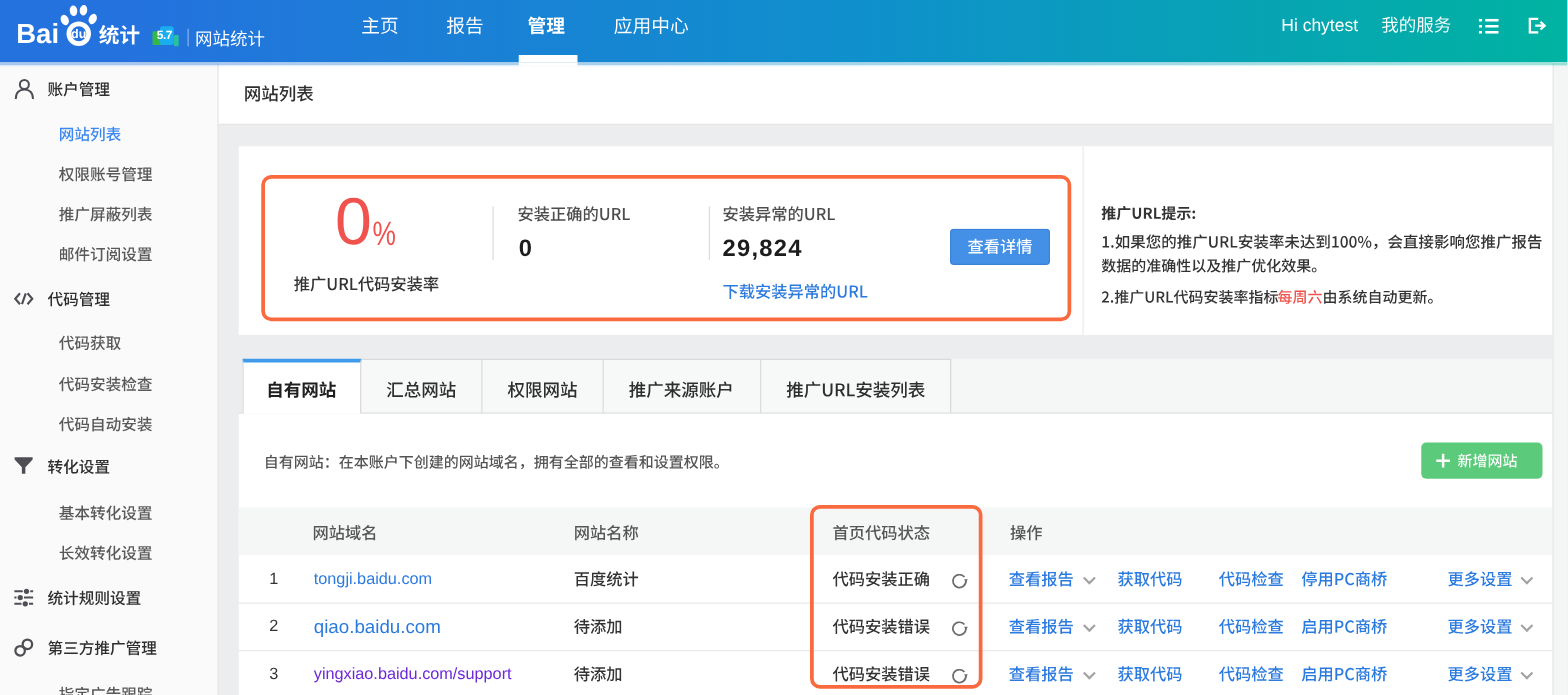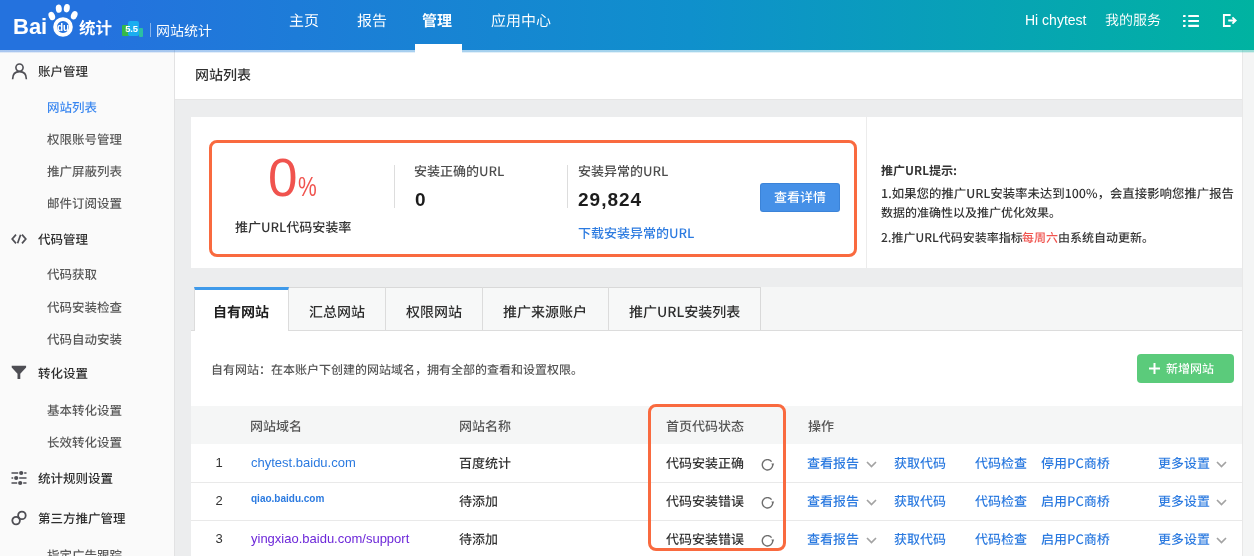--- a/index.html
+++ b/index.html
@@ -18,21 +18,21 @@
 </g>
 <circle cx="16" cy="24" r="7.9" fill="none" stroke="#fff" stroke-width="3.8"></circle>
 <text x="16" y="27.8" font-family="Liberation Sans" font-size="10" font-weight="bold" fill="#fff" text-anchor="middle">du</text>
 </svg>
 <svg style="position:absolute;left:79px;top:18px;" width="36" height="21" viewBox="0 -16 36 21">
       <path d="M11.2 -5.7V-1C11.2 0.6 11.6 1.2 13.1 1.2C13.3 1.2 13.9 1.2 14.2 1.2C15.5 1.2 15.9 0.5 16.1 -2.1C15.6 -2.3 14.8 -2.6 14.4 -2.9C14.3 -0.8 14.3 -0.5 14 -0.5C13.9 -0.5 13.5 -0.5 13.4 -0.5C13.2 -0.5 13.2 -0.5 13.2 -1V-5.7ZM8.1 -5.7C8 -2.9 7.8 -1.1 5.3 -0.1C5.7 0.3 6.3 1.1 6.5 1.6C9.5 0.2 9.9 -2.2 10.1 -5.7ZM0.6 -1.1 1 0.8C2.6 0.2 4.7 -0.6 6.5 -1.4L6.2 -3C4.1 -2.3 2 -1.5 0.6 -1.1ZM9.6 -13.6C9.8 -13.1 10.1 -12.4 10.2 -11.9H6.6V-10.1H9.1C8.5 -9.2 7.7 -8.2 7.4 -7.9C7 -7.5 6.5 -7.4 6.1 -7.3C6.3 -6.9 6.6 -5.9 6.7 -5.4C7.3 -5.7 8.1 -5.8 13.7 -6.4C14 -5.9 14.2 -5.5 14.3 -5.2L16 -6.1C15.5 -7.1 14.5 -8.6 13.6 -9.8L12.1 -9C12.3 -8.7 12.6 -8.3 12.8 -7.9L9.6 -7.6C10.2 -8.4 10.9 -9.3 11.5 -10.1H15.8V-11.9H11.2L12.3 -12.2C12.1 -12.7 11.7 -13.5 11.5 -14.1ZM1 -6.8C1.3 -6.9 1.6 -7 2.9 -7.2C2.4 -6.5 2 -5.9 1.8 -5.7C1.3 -5.1 0.9 -4.7 0.5 -4.6C0.7 -4.1 1 -3.2 1.1 -2.8C1.5 -3.1 2.2 -3.3 6.2 -4.2C6.1 -4.6 6.1 -5.4 6.2 -5.9L3.9 -5.5C4.9 -6.7 5.9 -8.2 6.7 -9.7L5 -10.7C4.7 -10.1 4.4 -9.6 4.1 -9L2.9 -8.9C3.8 -10.2 4.7 -11.8 5.3 -13.2L3.3 -14.2C2.7 -12.3 1.7 -10.3 1.3 -9.8C0.9 -9.2 0.7 -8.9 0.3 -8.8C0.5 -8.2 0.9 -7.2 1 -6.8Z M18.4 -12.6C19.3 -11.8 20.6 -10.7 21.1 -10L22.5 -11.4C21.9 -12.1 20.6 -13.2 19.7 -13.9ZM17.1 -8.9V-7H19.5V-2C19.5 -1.2 19 -0.7 18.6 -0.4C19 -0 19.5 0.9 19.6 1.4C19.9 1 20.5 0.5 23.9 -1.9C23.7 -2.3 23.3 -3.2 23.2 -3.7L21.5 -2.5V-8.9ZM26.5 -13.9V-8.8H22.6V-6.7H26.5V1.5H28.6V-6.7H32.5V-8.8H28.6V-13.9Z" fill="#fff"></path>
     </svg>
 <div class="abs" style="left:121.5px;top:24.5px;width:9.5px;height:11.5px;background:#35b84a;border-radius:1px;"></div>
 <div class="abs" style="left:139px;top:27.5px;width:4.2px;height:9px;background:#2bbfa2;border-radius:1px;"></div>
 <div class="abs" style="left:127.5px;top:20.5px;width:11.5px;height:15.8px;background:#1aadf0;border-radius:2px;"></div>
-<div style="position:absolute;left:122.5px;top:23.8px;font-size:9.5px;color:#fff;font-weight:bold;letter-spacing:-0.3px;line-height:1;white-space:pre;width:18px;text-align:center;">5.5</div>
+<div style="position:absolute;left:122.5px;top:23.8px;font-size:9.5px;color:#fff;font-weight:bold;letter-spacing:-0.3px;line-height:1;white-space:pre;width:18px;text-align:center;">5.7</div>
 <div class="abs" style="left:150px;top:23px;width:1px;height:14px;background:rgba(255,255,255,.45);"></div>
 <svg style="position:absolute;left:155.5px;top:22px;" width="59" height="18" viewBox="0 -14 59 18">
       <path d="M2.7 -7.5C3.3 -6.7 4 -5.8 4.7 -4.9C4.1 -3.4 3.4 -2.2 2.4 -1.2C2.6 -1.1 3.1 -0.8 3.2 -0.6C4.1 -1.5 4.8 -2.7 5.3 -4C5.8 -3.3 6.1 -2.7 6.4 -2.2L7.1 -2.9C6.7 -3.5 6.3 -4.2 5.7 -5C6.1 -6.2 6.4 -7.5 6.6 -8.8L5.6 -9C5.5 -7.9 5.3 -6.9 5 -6C4.5 -6.7 3.9 -7.4 3.4 -8.1ZM6.8 -7.5C7.4 -6.7 8.1 -5.8 8.7 -4.9C8.1 -3.4 7.4 -2.1 6.3 -1.1C6.6 -1 7 -0.7 7.2 -0.5C8.1 -1.4 8.8 -2.6 9.3 -3.9C9.8 -3.1 10.2 -2.4 10.5 -1.8L11.2 -2.4C10.9 -3.1 10.3 -4.1 9.7 -5C10.1 -6.2 10.4 -7.4 10.6 -8.8L9.6 -8.9C9.5 -7.9 9.3 -6.9 9 -6C8.5 -6.7 8 -7.4 7.4 -8ZM1.2 -10.9V1.1H2.3V-9.9H11.8V-0.3C11.8 -0 11.7 0 11.4 0.1C11.1 0.1 10.2 0.1 9.3 0C9.4 0.3 9.6 0.8 9.7 1.1C10.9 1.1 11.7 1.1 12.2 0.9C12.6 0.7 12.8 0.4 12.8 -0.3V-10.9Z M14.8 -9.1V-8.1H20.3V-9.1ZM15.4 -7.4C15.7 -5.8 16 -3.7 16 -2.3L16.9 -2.5C16.8 -3.9 16.5 -5.9 16.2 -7.5ZM16.4 -11.4C16.8 -10.8 17.2 -9.8 17.4 -9.3L18.4 -9.6C18.2 -10.2 17.8 -11 17.4 -11.7ZM18.6 -7.7C18.4 -6 18.1 -3.5 17.7 -2C16.5 -1.7 15.5 -1.5 14.7 -1.3L14.9 -0.3C16.4 -0.6 18.3 -1.1 20.2 -1.6L20.1 -2.6L18.6 -2.2C18.9 -3.7 19.3 -5.8 19.6 -7.5ZM20.5 -5.1V1.1H21.6V0.4H25.8V1.1H26.9V-5.1H23.9V-7.9H27.4V-8.9H23.9V-11.8H22.8V-5.1ZM21.6 -0.5V-4.1H25.8V-0.5Z M37.8 -4.9V-0.5C37.8 0.5 38 0.8 39 0.8C39.2 0.8 40 0.8 40.2 0.8C41.1 0.8 41.3 0.3 41.4 -1.6C41.1 -1.7 40.7 -1.8 40.5 -2C40.5 -0.3 40.4 -0.1 40.1 -0.1C39.9 -0.1 39.3 -0.1 39.2 -0.1C38.9 -0.1 38.8 -0.1 38.8 -0.5V-4.9ZM35.1 -4.9C35.1 -2.1 34.7 -0.6 32.4 0.2C32.7 0.4 33 0.8 33.1 1.1C35.6 0 36.1 -1.8 36.2 -4.9ZM28.6 -0.7 28.8 0.3C30.1 -0.1 31.7 -0.6 33.3 -1.1L33.1 -2.1C31.4 -1.6 29.7 -1 28.6 -0.7ZM36.3 -11.5C36.6 -11 36.9 -10.2 37.1 -9.7H33.7V-8.8H36.2C35.6 -7.9 34.6 -6.6 34.3 -6.3C34 -6.1 33.7 -6 33.4 -5.9C33.5 -5.7 33.7 -5.1 33.8 -4.9C34.2 -5 34.7 -5.1 39.8 -5.6C40.1 -5.2 40.3 -4.8 40.4 -4.6L41.3 -5.1C40.9 -5.9 40 -7.2 39.2 -8.2L38.4 -7.7C38.7 -7.3 39 -6.9 39.3 -6.4L35.4 -6.1C36.1 -6.9 36.9 -8 37.5 -8.8H41.3V-9.7H37.2L38.1 -10C38 -10.5 37.6 -11.2 37.3 -11.8ZM28.8 -5.9C29.1 -6 29.4 -6.1 31.1 -6.3C30.4 -5.4 29.9 -4.8 29.7 -4.5C29.2 -4 28.9 -3.6 28.6 -3.6C28.7 -3.3 28.9 -2.8 28.9 -2.5C29.2 -2.7 29.7 -2.9 33.2 -3.6C33.1 -3.9 33.1 -4.3 33.2 -4.6L30.5 -4C31.6 -5.3 32.6 -6.8 33.5 -8.3L32.6 -8.8C32.3 -8.3 32 -7.8 31.7 -7.3L30 -7.1C30.8 -8.3 31.7 -9.9 32.3 -11.3L31.3 -11.8C30.7 -10.1 29.6 -8.3 29.3 -7.9C29 -7.4 28.7 -7.1 28.5 -7C28.6 -6.7 28.8 -6.1 28.8 -5.9Z M43.9 -10.8C44.7 -10.2 45.7 -9.2 46.1 -8.6L46.8 -9.4C46.4 -10 45.4 -10.9 44.6 -11.5ZM42.6 -7.4V-6.3H44.9V-1.3C44.9 -0.7 44.4 -0.3 44.2 -0.1C44.4 0.1 44.6 0.6 44.7 0.9C45 0.6 45.4 0.3 48 -1.6C47.9 -1.8 47.7 -2.3 47.7 -2.5L45.9 -1.4V-7.4ZM50.8 -11.7V-7.1H47.2V-6H50.8V1.1H51.9V-6H55.4V-7.1H51.9V-11.7Z" fill="#fff"></path>
     </svg>
 <svg style="position:absolute;left:289.0px;top:11px;" width="33" height="19" viewBox="0 -15 33 19">
       <path d="M5.6 -11.9C6.5 -11.2 7.6 -10.3 8.2 -9.6H1.5V-8.5H6.9V-5.2H2.2V-4.1H6.9V-0.4H0.8V0.7H14.2V-0.4H8.1V-4.1H12.8V-5.2H8.1V-8.5H13.5V-9.6H8.6L9.3 -10.1C8.7 -10.8 7.5 -11.8 6.5 -12.5Z M22 -6.9V-4.2C22 -2.6 21.3 -0.8 15.8 0.3C16 0.5 16.3 1 16.4 1.2C22.3 -0.1 23.1 -2.1 23.1 -4.2V-6.9ZM23.2 -1.6C24.9 -0.8 27.2 0.4 28.3 1.2L29 0.3C27.8 -0.5 25.5 -1.7 23.8 -2.4ZM17.6 -8.9V-1.9H18.7V-7.9H26.4V-1.9H27.6V-8.9H22.2C22.5 -9.4 22.8 -10.1 23 -10.7H29V-11.8H16.1V-10.7H21.7C21.6 -10.1 21.3 -9.5 21 -8.9Z" fill="#fff"></path>
     </svg>
 <svg style="position:absolute;left:356.5px;top:11px;" width="33" height="19" viewBox="0 -15 33 19">
       <path d="M6.3 -12.1V1.2H7.5V-5.9H7.9C8.5 -4.3 9.3 -2.9 10.2 -1.7C9.5 -0.8 8.6 -0.1 7.5 0.4C7.8 0.6 8.1 1 8.3 1.2C9.3 0.7 10.2 -0 11 -0.8C11.8 0 12.7 0.7 13.7 1.2C13.8 0.9 14.2 0.4 14.4 0.2C13.4 -0.2 12.5 -0.9 11.7 -1.7C12.8 -3.1 13.5 -4.9 13.9 -6.8L13.2 -7L13 -7H7.5V-11H12.3C12.2 -9.7 12.1 -9.1 11.9 -8.9C11.8 -8.8 11.6 -8.8 11.3 -8.8C11 -8.8 10 -8.8 9 -8.9C9.2 -8.6 9.3 -8.2 9.3 -7.9C10.3 -7.9 11.3 -7.9 11.8 -7.9C12.3 -7.9 12.6 -8 12.9 -8.3C13.2 -8.6 13.3 -9.5 13.4 -11.6C13.4 -11.8 13.4 -12.1 13.4 -12.1ZM9 -5.9H12.6C12.2 -4.7 11.7 -3.6 10.9 -2.5C10.1 -3.5 9.5 -4.7 9 -5.9ZM2.8 -12.6V-9.6H0.7V-8.5H2.8V-5.3L0.5 -4.7L0.8 -3.5L2.8 -4.1V-0.2C2.8 0.1 2.7 0.1 2.5 0.1C2.3 0.1 1.5 0.1 0.7 0.1C0.8 0.4 1 0.9 1 1.2C2.2 1.2 2.9 1.2 3.4 1C3.8 0.8 4 0.5 4 -0.2V-4.5L5.8 -5L5.7 -6.1L4 -5.6V-8.5H5.7V-9.6H4V-12.6Z M18.7 -12.5C18.1 -10.8 17.2 -9.1 16.1 -8C16.4 -7.8 16.9 -7.5 17.1 -7.4C17.6 -7.9 18.1 -8.6 18.5 -9.4H22.2V-7H15.9V-6H29.1V-7H23.4V-9.4H28V-10.4H23.4V-12.6H22.2V-10.4H19.1C19.4 -11 19.6 -11.6 19.8 -12.2ZM17.8 -4.5V1.3H18.9V0.5H26.2V1.3H27.4V-4.5ZM18.9 -0.6V-3.4H26.2V-0.6Z" fill="#fff"></path>
     </svg>
@@ -224,21 +224,21 @@
 <svg style="position:absolute;left:459px;top:418px;" width="55" height="17" viewBox="0 -13 55 17">
       <path d="M1.1 -10.2V1.1H2.3V-1.1C2.6 -1 3 -0.7 3.2 -0.5C4 -1.3 4.5 -2.3 5 -3.5C5.4 -2.9 5.7 -2.5 5.9 -2.1L6.7 -2.9C6.4 -3.4 5.9 -4 5.4 -4.7C5.8 -5.8 6 -6.9 6.2 -8.2L5.1 -8.3C5 -7.4 4.8 -6.6 4.6 -5.8C4.2 -6.4 3.7 -6.9 3.2 -7.5L2.5 -6.7C3.1 -6.1 3.7 -5.3 4.3 -4.5C3.8 -3.2 3.2 -2.1 2.3 -1.2V-9H10.7V-0.5C10.7 -0.2 10.6 -0.2 10.4 -0.1C10.1 -0.1 9.2 -0.1 8.4 -0.2C8.6 0.2 8.8 0.7 8.8 1.1C10 1.1 10.8 1 11.3 0.8C11.8 0.6 12 0.3 12 -0.5V-10.2ZM6.2 -6.7C6.8 -6.1 7.4 -5.3 7.9 -4.5C7.4 -3.1 6.8 -1.9 5.8 -1.1C6.1 -0.9 6.6 -0.6 6.8 -0.4C7.6 -1.2 8.2 -2.2 8.7 -3.4C9 -2.8 9.4 -2.2 9.6 -1.7L10.4 -2.4C10.1 -3.1 9.7 -3.9 9.1 -4.7C9.4 -5.7 9.7 -6.9 9.8 -8.2L8.7 -8.3C8.6 -7.4 8.5 -6.6 8.3 -5.8C7.9 -6.4 7.4 -6.9 7 -7.4Z M13.7 -8.6V-7.5H18.8V-8.6ZM14.2 -6.7C14.5 -5.3 14.7 -3.5 14.8 -2.2L15.8 -2.4C15.7 -3.7 15.4 -5.5 15.1 -6.9ZM15.2 -10.6C15.5 -10 15.9 -9.2 16 -8.6L17.1 -9C17 -9.5 16.6 -10.3 16.2 -10.9ZM17.1 -7.1C17 -5.5 16.7 -3.3 16.3 -2C15.3 -1.7 14.3 -1.5 13.6 -1.4L13.8 -0.2C15.2 -0.5 17 -0.9 18.7 -1.4L18.6 -2.5L17.4 -2.2C17.7 -3.5 18 -5.4 18.3 -6.9ZM19 -4.8V1.1H20.2V0.5H23.8V1H25V-4.8H22.3V-7.2H25.5V-8.4H22.3V-11H21.1V-4.8ZM20.2 -0.7V-3.7H23.8V-0.7Z M29.3 -6.7C29.8 -6.3 30.6 -5.7 31.1 -5.2C29.7 -4.5 28.1 -4 26.5 -3.7C26.7 -3.4 27 -2.8 27.1 -2.5C27.8 -2.7 28.5 -2.9 29.2 -3.1V1.1H30.4V0.5H35.8V1.1H37.1V-4.5H32.3C34.3 -5.7 36 -7.3 37 -9.2L36.2 -9.8L36 -9.7H31.7C32 -10 32.3 -10.4 32.5 -10.7L31.1 -11C30.4 -9.8 28.9 -8.4 26.8 -7.4C27.1 -7.2 27.4 -6.8 27.6 -6.5C28.8 -7.1 29.8 -7.8 30.7 -8.6H35.2C34.5 -7.5 33.4 -6.6 32.2 -5.9C31.7 -6.4 30.9 -7 30.2 -7.4ZM35.8 -0.7H30.4V-3.4H35.8Z M45.5 -5.8C45.2 -4.2 44.7 -2.6 44 -1.6C44.3 -1.5 44.8 -1.2 45 -1C45.7 -2.1 46.3 -3.9 46.6 -5.6ZM49.1 -5.6C49.7 -4.2 50.2 -2.3 50.3 -1.1L51.5 -1.5C51.3 -2.7 50.8 -4.5 50.2 -6ZM45.8 -10.9C45.5 -9.3 45 -7.8 44.3 -6.7V-7.3H42.7V-9.4C43.3 -9.5 43.9 -9.7 44.4 -9.9L43.7 -10.9C42.7 -10.5 41.1 -10.1 39.7 -9.8C39.8 -9.6 40 -9.2 40 -8.9C40.5 -9 41 -9 41.5 -9.1V-7.3H39.6V-6.1H41.4C40.9 -4.7 40.1 -3.2 39.4 -2.3C39.5 -2 39.8 -1.5 39.9 -1.2C40.5 -1.9 41.1 -3.1 41.5 -4.2V1.1H42.7V-4.5C43 -4 43.5 -3.3 43.7 -2.9L44.4 -3.9C44.1 -4.2 43 -5.4 42.7 -5.7V-6.1H44.3V-6.3C44.5 -6.1 44.9 -5.9 45.1 -5.8C45.5 -6.4 45.9 -7.2 46.3 -8.2H47.4V-0.3C47.4 -0.2 47.3 -0.1 47.1 -0.1C47 -0.1 46.4 -0.1 45.8 -0.1C46 0.2 46.2 0.7 46.2 1.1C47.1 1.1 47.6 1 48 0.8C48.4 0.6 48.6 0.3 48.6 -0.3V-8.2H50C49.8 -7.7 49.6 -7.2 49.4 -6.8L50.5 -6.6C50.8 -7.3 51.2 -8.3 51.5 -9.1L50.8 -9.4L50.6 -9.3H46.7C46.8 -9.8 46.9 -10.2 47 -10.7Z" fill="#555"></path>
     </svg>
 <svg style="position:absolute;left:666px;top:418px;" width="81" height="17" viewBox="0 -13 81 17">
       <path d="M3.3 -3.9H9.6V-2.8H3.3ZM3.3 -4.9V-6H9.6V-4.9ZM3.3 -1.8H9.6V-0.7H3.3ZM2.8 -10.6C3.2 -10.2 3.6 -9.6 3.9 -9.2H0.7V-8.1H5.8C5.7 -7.7 5.6 -7.4 5.5 -7H2.1V1.1H3.3V0.4H9.6V1.1H10.9V-7H6.8C7 -7.4 7.1 -7.7 7.3 -8.1H12.4V-9.2H9.2C9.6 -9.6 10 -10.2 10.3 -10.7L9 -11C8.7 -10.5 8.3 -9.7 7.9 -9.2H4.6L5.2 -9.5C4.9 -9.9 4.4 -10.6 3.9 -11Z M18.9 -5.9V-3.6C18.9 -2.3 18.3 -0.8 13.6 0.1C13.9 0.4 14.2 0.8 14.4 1.1C19.3 0.1 20.2 -1.8 20.2 -3.6V-5.9ZM20 -1.3C21.5 -0.7 23.5 0.4 24.5 1.1L25.2 0.2C24.2 -0.6 22.2 -1.6 20.7 -2.2ZM15.1 -7.8V-1.7H16.4V-6.6H22.8V-1.7H24.1V-7.8H19.4C19.6 -8.2 19.8 -8.7 20 -9.2H25.2V-10.3H13.9V-9.2H18.6C18.5 -8.7 18.3 -8.2 18.1 -7.8Z M35.3 -10.2C36 -9.5 36.9 -8.6 37.3 -8L38.2 -8.7C37.8 -9.3 36.9 -10.2 36.2 -10.8ZM33 -10.8C33.1 -9.4 33.1 -8.1 33.2 -6.9L30.3 -6.5L30.5 -5.4L33.4 -5.7C33.9 -1.7 34.9 0.9 37.1 1.1C37.8 1.1 38.4 0.5 38.7 -1.9C38.5 -2 37.9 -2.3 37.7 -2.6C37.5 -1.1 37.4 -0.4 37 -0.4C35.8 -0.5 35 -2.7 34.6 -5.9L38.5 -6.4L38.3 -7.6L34.5 -7.1C34.3 -8.2 34.3 -9.5 34.2 -10.8ZM29.9 -10.9C29.1 -8.8 27.7 -6.9 26.2 -5.6C26.4 -5.3 26.8 -4.7 26.9 -4.4C27.4 -4.9 28 -5.5 28.5 -6.1V1.1H29.7V-7.9C30.3 -8.7 30.7 -9.6 31.1 -10.5Z M44.4 -2.7V-1.6H49.2V-2.7ZM45.4 -8.5C45.3 -7.1 45.1 -5.3 44.9 -4.3H50C49.8 -1.6 49.5 -0.5 49.2 -0.2C49.1 -0.1 48.9 -0 48.7 -0C48.5 -0 47.9 -0 47.4 -0.1C47.5 0.2 47.7 0.7 47.7 1C48.3 1.1 48.9 1 49.2 1C49.7 1 49.9 0.9 50.2 0.6C50.7 0.1 51 -1.3 51.2 -4.8C51.3 -5 51.3 -5.3 51.3 -5.3H49.7C49.9 -6.9 50.1 -8.8 50.2 -10.2L49.4 -10.3L49.2 -10.3H44.7V-9.1H49C48.9 -8 48.7 -6.6 48.6 -5.3H46.2C46.3 -6.3 46.4 -7.4 46.5 -8.4ZM39.6 -10.3V-9.2H41.1C40.8 -7.3 40.2 -5.6 39.3 -4.4C39.5 -4.1 39.8 -3.4 39.8 -3C40 -3.3 40.2 -3.6 40.4 -3.9V0.5H41.5V-0.5H43.8V-6.3H41.5C41.8 -7.2 42.1 -8.2 42.3 -9.2H44.2V-10.3ZM41.5 -5.2H42.8V-1.6H41.5Z M61.6 -10.1C62.2 -9.4 62.8 -8.4 63.1 -7.8L64.1 -8.4C63.8 -9 63.1 -9.9 62.5 -10.6ZM52.4 -2.7 53.1 -1.6C53.7 -2.2 54.4 -2.8 55.1 -3.5V1.1H56.3V0.3C56.6 0.5 57 0.8 57.3 1.1C59.1 -0.4 60 -2.2 60.4 -4C61.1 -1.8 62.2 -0 63.8 1.1C64 0.7 64.4 0.3 64.7 0C62.8 -1.1 61.6 -3.4 60.9 -6H64.4V-7.2H60.8V-7.8V-10.9H59.6V-7.8V-7.2H56.7V-6H59.5C59.3 -4 58.6 -1.7 56.3 0.2V-11H55.1V-7C54.8 -7.6 54.1 -8.6 53.5 -9.3L52.5 -8.7C53.1 -8 53.8 -6.9 54.1 -6.2L55.1 -6.9V-5C54.1 -4.1 53.1 -3.2 52.4 -2.7Z M69.9 -5.2C70.7 -4.8 71.6 -4.1 72 -3.6L73.2 -4.3C72.7 -4.8 71.7 -5.5 71 -5.9ZM68.5 -3.1V-0.7C68.5 0.5 68.9 0.8 70.5 0.8C70.9 0.8 73 0.8 73.3 0.8C74.7 0.8 75.1 0.4 75.2 -1.4C74.9 -1.4 74.4 -1.6 74.1 -1.8C74 -0.5 73.9 -0.3 73.3 -0.3C72.8 -0.3 71 -0.3 70.6 -0.3C69.8 -0.3 69.7 -0.4 69.7 -0.8V-3.1ZM70.3 -3.4C71 -2.7 71.9 -1.8 72.3 -1.1L73.3 -1.8C72.9 -2.4 72 -3.3 71.2 -4ZM74.7 -3C75.3 -1.9 76 -0.4 76.2 0.5L77.4 0.1C77.1 -0.8 76.4 -2.3 75.8 -3.4ZM66.9 -3.2C66.6 -2.1 66.2 -0.8 65.6 0L66.7 0.6C67.3 -0.3 67.7 -1.7 68 -2.8ZM70.9 -11.1C70.8 -10.4 70.8 -9.8 70.7 -9.2H65.7V-8.1H70.3C69.7 -6.5 68.4 -5.2 65.5 -4.5C65.8 -4.2 66.1 -3.8 66.2 -3.5C69.5 -4.4 71 -6 71.6 -8C72.6 -5.7 74.2 -4.3 76.7 -3.6C76.9 -3.9 77.3 -4.4 77.6 -4.7C75.3 -5.2 73.8 -6.4 72.9 -8.1H77.4V-9.2H71.9C72.1 -9.8 72.1 -10.4 72.2 -11.1Z" fill="#555"></path>
     </svg>
 <svg style="position:absolute;left:808px;top:418px;" width="29" height="17" viewBox="0 -13 29 17">
       <path d="M7 -9.6H9.7V-8.4H7ZM6 -10.5V-7.5H10.9V-10.5ZM5.6 -6.1H7.1V-4.9H5.6ZM9.7 -6.1H11.1V-4.9H9.7ZM1.9 -11V-8.4H0.6V-7.3H1.9V-4.7C1.4 -4.5 0.8 -4.3 0.4 -4.2L0.7 -3L1.9 -3.4V-0.3C1.9 -0.1 1.9 -0.1 1.7 -0.1C1.6 -0.1 1.3 -0.1 0.9 -0.1C1 0.2 1.1 0.7 1.2 1C1.9 1 2.3 0.9 2.7 0.8C3 0.6 3.1 0.3 3.1 -0.3V-3.8L4.3 -4.3L4.1 -5.4L3.1 -5V-7.3H4.3V-8.4H3.1V-11ZM4.5 -3.1V-2.1H7.1C6.3 -1.2 4.9 -0.5 3.6 -0.1C3.8 0.1 4.2 0.6 4.4 0.8C5.6 0.4 6.9 -0.4 7.8 -1.3V1.1H9V-1.4C9.8 -0.5 10.8 0.3 11.9 0.7C12 0.4 12.4 0 12.6 -0.2C11.5 -0.6 10.3 -1.3 9.6 -2.1H12.4V-3.1H9V-4H12.2V-7H8.7V-4H8.1V-7H4.7V-4H7.8V-3.1Z M19.8 -10.8C19.1 -8.9 18.1 -7 17 -5.8C17.2 -5.7 17.7 -5.2 17.9 -5C18.5 -5.7 19.1 -6.6 19.7 -7.6H20.4V1.1H21.7V-2H25.4V-3.1H21.7V-4.9H25.2V-6H21.7V-7.6H25.6V-8.8H20.3C20.5 -9.4 20.8 -10 21 -10.5ZM16.5 -10.9C15.8 -9 14.6 -7.1 13.4 -5.9C13.6 -5.6 14 -4.9 14.1 -4.6C14.4 -5 14.8 -5.4 15.2 -5.9V1.1H16.4V-7.8C16.9 -8.7 17.3 -9.6 17.7 -10.6Z" fill="#555"></path>
     </svg>
 <div style="position:absolute;left:214px;top:456px;font-size:13px;color:#333;font-weight:normal;letter-spacing:0;line-height:1;white-space:pre;width:10px;text-align:center;">1</div>
-<div style="position:absolute;left:251px;top:456px;font-size:13px;color:#2b7ae0;font-weight:normal;letter-spacing:0;line-height:1;white-space:pre;">chytest.baidu.com</div>
+<div style="position:absolute;left:251px;top:456px;font-size:13px;color:#2b7ae0;font-weight:normal;letter-spacing:0;line-height:1;white-space:pre;">tongji.baidu.com</div>
 <svg style="position:absolute;left:459px;top:455px;" width="55" height="17" viewBox="0 -13 55 17">
       <path d="M2.2 -7.3V1.1H3.4V0.3H9.7V1.1H11V-7.3H6.7L7.1 -9.1H12.2V-10.3H0.8V-9.1H5.7C5.6 -8.5 5.5 -7.9 5.4 -7.3ZM3.4 -3H9.7V-0.9H3.4ZM3.4 -4.1V-6.2H9.7V-4.1Z M18 -8.3V-7.3H16.1V-6.3H18V-4.2H23.2V-6.3H25.2V-7.3H23.2V-8.3H22V-7.3H19.2V-8.3ZM22 -6.3V-5.1H19.2V-6.3ZM22.6 -2.5C22.1 -1.9 21.4 -1.5 20.5 -1.1C19.7 -1.5 19 -1.9 18.6 -2.5ZM16.2 -3.5V-2.5H17.8L17.3 -2.3C17.8 -1.7 18.4 -1.1 19.2 -0.6C18.1 -0.3 16.8 -0.1 15.6 -0C15.8 0.2 16 0.7 16.1 1C17.7 0.8 19.2 0.5 20.5 0C21.7 0.6 23.2 0.9 24.8 1.1C25 0.8 25.3 0.3 25.6 0C24.2 -0.1 23 -0.3 21.9 -0.6C23 -1.2 23.9 -2.1 24.4 -3.1L23.7 -3.5L23.5 -3.5ZM19.1 -10.8C19.3 -10.5 19.4 -10.1 19.5 -9.8H14.6V-6.2C14.6 -4.3 14.5 -1.4 13.4 0.5C13.7 0.6 14.3 0.9 14.5 1.1C15.6 -1 15.8 -4.1 15.8 -6.3V-8.6H25.4V-9.8H20.9C20.8 -10.2 20.5 -10.7 20.3 -11Z M35 -4.5V-0.6C35 0.5 35.2 0.9 36.2 0.9C36.4 0.9 37.1 0.9 37.3 0.9C38.2 0.9 38.5 0.3 38.5 -1.6C38.2 -1.7 37.7 -1.9 37.5 -2.1C37.5 -0.5 37.4 -0.2 37.2 -0.2C37 -0.2 36.6 -0.2 36.5 -0.2C36.2 -0.2 36.2 -0.2 36.2 -0.6V-4.5ZM32.5 -4.5C32.4 -2.1 32.2 -0.7 30.1 0.1C30.4 0.3 30.7 0.8 30.9 1.1C33.3 0.1 33.6 -1.7 33.7 -4.5ZM26.5 -0.8 26.8 0.4C28 0 29.5 -0.5 31 -1.1L30.8 -2.1C29.2 -1.6 27.6 -1.1 26.5 -0.8ZM33.6 -10.7C33.9 -10.2 34.1 -9.6 34.3 -9.2H31.2V-8.1H33.4C32.9 -7.3 32.1 -6.3 31.8 -6C31.6 -5.8 31.2 -5.7 30.9 -5.6C31.1 -5.3 31.3 -4.7 31.3 -4.4C31.7 -4.6 32.3 -4.7 36.9 -5.1C37.1 -4.8 37.3 -4.4 37.4 -4.2L38.4 -4.7C38.1 -5.5 37.2 -6.7 36.5 -7.6L35.6 -7.2C35.8 -6.8 36.1 -6.4 36.3 -6.1L33.2 -5.8C33.7 -6.5 34.4 -7.3 34.9 -8.1H38.4V-9.2H34.7L35.5 -9.4C35.4 -9.8 35.1 -10.5 34.8 -11ZM26.8 -5.4C27 -5.5 27.3 -5.6 28.6 -5.8C28.1 -5.1 27.7 -4.5 27.5 -4.3C27.1 -3.8 26.8 -3.5 26.5 -3.5C26.6 -3.1 26.8 -2.5 26.9 -2.3C27.2 -2.5 27.7 -2.6 30.8 -3.4C30.8 -3.6 30.8 -4.1 30.8 -4.4L28.7 -4C29.6 -5.1 30.4 -6.4 31.2 -7.7L30.1 -8.3C29.9 -7.8 29.6 -7.4 29.3 -6.9L28 -6.8C28.8 -7.9 29.5 -9.2 30.1 -10.5L28.8 -11C28.3 -9.5 27.4 -7.9 27.1 -7.5C26.8 -7 26.6 -6.7 26.3 -6.7C26.5 -6.3 26.7 -5.7 26.8 -5.4Z M40.7 -10C41.4 -9.4 42.3 -8.5 42.8 -8L43.6 -8.9C43.1 -9.4 42.2 -10.2 41.4 -10.8ZM39.6 -6.9V-5.7H41.5V-1.4C41.5 -0.8 41.1 -0.4 40.9 -0.2C41.1 0.1 41.4 0.6 41.5 0.9C41.7 0.6 42.1 0.3 44.7 -1.5C44.5 -1.7 44.4 -2.3 44.3 -2.6L42.8 -1.6V-6.9ZM47 -10.9V-6.8H43.8V-5.5H47V1.1H48.3V-5.5H51.5V-6.8H48.3V-10.9Z" fill="#333"></path>
     </svg>
 <svg style="position:absolute;left:666px;top:455px;" width="81" height="17" viewBox="0 -13 81 17">
       <path d="M9.3 -10.2C10 -9.5 10.9 -8.6 11.3 -8L12.2 -8.7C11.8 -9.3 10.9 -10.2 10.2 -10.8ZM7 -10.8C7.1 -9.4 7.1 -8.1 7.2 -6.9L4.3 -6.5L4.5 -5.4L7.4 -5.7C7.9 -1.7 8.9 0.9 11.1 1.1C11.8 1.1 12.4 0.5 12.7 -1.9C12.5 -2 11.9 -2.3 11.7 -2.6C11.5 -1.1 11.4 -0.4 11 -0.4C9.8 -0.5 9 -2.7 8.6 -5.9L12.5 -6.4L12.3 -7.6L8.4 -7.1C8.3 -8.2 8.3 -9.5 8.2 -10.8ZM3.9 -10.9C3.1 -8.8 1.7 -6.9 0.2 -5.6C0.4 -5.3 0.8 -4.7 0.9 -4.4C1.4 -4.9 2 -5.5 2.5 -6.1V1.1H3.7V-7.9C4.3 -8.7 4.7 -9.6 5.1 -10.5Z M18.4 -2.7V-1.6H23.2V-2.7ZM19.4 -8.5C19.3 -7.1 19.1 -5.3 18.9 -4.3H24C23.8 -1.6 23.5 -0.5 23.2 -0.2C23.1 -0.1 22.9 -0 22.7 -0C22.5 -0 21.9 -0 21.4 -0.1C21.5 0.2 21.7 0.7 21.7 1C22.3 1.1 22.9 1 23.2 1C23.7 1 23.9 0.9 24.2 0.6C24.7 0.1 25 -1.3 25.2 -4.8C25.3 -5 25.3 -5.3 25.3 -5.3H23.7C23.9 -6.9 24.1 -8.8 24.2 -10.2L23.4 -10.3L23.2 -10.3H18.7V-9.1H23C22.9 -8 22.7 -6.6 22.6 -5.3H20.2C20.3 -6.3 20.4 -7.4 20.5 -8.4ZM13.6 -10.3V-9.2H15.1C14.8 -7.3 14.2 -5.6 13.3 -4.4C13.5 -4.1 13.8 -3.4 13.8 -3C14 -3.3 14.2 -3.6 14.4 -3.9V0.5H15.5V-0.5H17.8V-6.3H15.5C15.8 -7.2 16.1 -8.2 16.3 -9.2H18.2V-10.3ZM15.5 -5.2H16.8V-1.6H15.5Z M31.2 -10.7C31.4 -10.3 31.6 -9.9 31.8 -9.5H27.1V-6.8H28.4V-8.4H36.6V-6.8H37.9V-9.5H33.3C33.1 -10 32.8 -10.5 32.5 -11ZM34.4 -4.7C34 -3.8 33.5 -3.1 32.8 -2.5C32 -2.8 31.1 -3.1 30.3 -3.4C30.6 -3.8 30.9 -4.3 31.2 -4.7ZM29.7 -4.7C29.3 -4 28.8 -3.4 28.4 -2.8L28.4 -2.8C29.4 -2.5 30.6 -2.1 31.7 -1.6C30.4 -0.8 28.8 -0.4 26.9 -0.1C27.2 0.2 27.6 0.8 27.7 1.1C29.8 0.6 31.6 -0 33 -1C34.6 -0.3 36.1 0.4 37 1.1L38 0C37 -0.6 35.6 -1.3 34 -1.9C34.8 -2.7 35.3 -3.6 35.8 -4.7H38.2V-5.9H31.9C32.2 -6.5 32.5 -7.1 32.7 -7.7L31.4 -7.9C31.1 -7.3 30.8 -6.6 30.4 -5.9H26.8V-4.7Z M39.8 -9.6C40.3 -9.2 41 -8.6 41.4 -8.2L42.1 -9C41.8 -9.4 41.1 -9.9 40.5 -10.3ZM44.6 -4.8C44.7 -4.6 44.8 -4.4 44.9 -4.1H39.6V-3.1H43.9C42.7 -2.3 41 -1.7 39.4 -1.4C39.6 -1.2 39.9 -0.8 40.1 -0.5C40.8 -0.7 41.6 -0.9 42.3 -1.2V-0.7C42.3 -0.1 41.8 0.1 41.6 0.2C41.7 0.4 41.9 0.9 42 1.2C42.2 1 42.7 0.9 46.4 0.1C46.4 -0.1 46.5 -0.6 46.5 -0.9L43.5 -0.3V-1.8C44.2 -2.2 44.9 -2.6 45.4 -3.1C46.5 -0.9 48.2 0.4 50.9 1C51 0.7 51.3 0.2 51.6 0C50.4 -0.2 49.4 -0.6 48.5 -1.1C49.3 -1.5 50.1 -1.9 50.8 -2.4L49.9 -3C49.3 -2.6 48.5 -2.1 47.7 -1.7C47.3 -2.1 46.9 -2.6 46.6 -3.1H51.4V-4.1H46.3C46.2 -4.4 46 -4.8 45.8 -5.2ZM47 -11V-9.3H44.1V-8.2H47V-6.4H44.4V-5.3H51V-6.4H48.3V-8.2H51.2V-9.3H48.3V-11ZM39.4 -6.4 39.8 -5.4 42.4 -6.6V-4.8H43.5V-11H42.4V-7.7C41.3 -7.2 40.2 -6.7 39.4 -6.4Z M54.3 -6.6V-0.7H52.6V0.6H64.4V-0.7H59.5V-4.5H63.4V-5.7H59.5V-8.9H64V-10.1H53.1V-8.9H58.2V-0.7H55.6V-6.6Z M72 -11C71.5 -9.5 70.6 -8 69.5 -7.1C69.7 -6.9 70 -6.4 70.2 -6.1C70.4 -6.3 70.5 -6.5 70.7 -6.7V-4.3C70.7 -2.8 70.6 -0.9 69.4 0.5C69.7 0.6 70.1 0.9 70.3 1.1C71.1 0.2 71.5 -0.9 71.7 -2H73.3V0.6H74.4V-2H75.9V-0.3C75.9 -0.1 75.9 -0.1 75.8 -0.1C75.6 -0.1 75.2 -0.1 74.7 -0.1C74.8 0.2 74.9 0.7 75 1C75.8 1 76.3 1 76.7 0.8C77 0.6 77.1 0.3 77.1 -0.3V-7.6H74.9C75.3 -8.2 75.8 -8.9 76.1 -9.4L75.3 -9.9L75.1 -9.9H72.8C72.9 -10.2 73 -10.4 73.1 -10.7ZM73.3 -3.1H71.8C71.9 -3.5 71.9 -3.9 71.9 -4.3V-4.4H73.3ZM74.4 -3.1V-4.4H75.9V-3.1ZM73.3 -5.4H71.9V-6.6H73.3ZM74.4 -5.4V-6.6H75.9V-5.4ZM71.6 -7.6H71.5C71.8 -8 72 -8.4 72.3 -8.9H74.4C74.2 -8.4 73.9 -8 73.6 -7.6ZM65.7 -10.3V-9.2H67.1C66.8 -7.4 66.3 -5.6 65.4 -4.4C65.6 -4.1 65.8 -3.4 65.9 -3C66.1 -3.3 66.3 -3.6 66.5 -3.9V0.5H67.5V-0.5H69.8V-6.3H67.5C67.9 -7.2 68.1 -8.2 68.3 -9.2H70.1V-10.3ZM67.5 -5.2H68.7V-1.6H67.5Z" fill="#333"></path>
     </svg>
 <svg class="abs" style="left:761px;top:459px;" width="14" height="14" viewBox="0 0 14 14">
 <path d="M10.6 2.6 A5.2 5.2 0 1 0 11.7 5.4" fill="none" stroke="#6e6e6e" stroke-width="1.4"></path>
 <path d="M10.3 4.4 L13.2 4.4 L11.75 7.3 Z" fill="#6e6e6e"></path>
     </svg>
@@ -257,21 +257,21 @@
 <svg style="position:absolute;left:1041px;top:455px;" width="71" height="17" viewBox="0 -13 71 17">
       <path d="M6.2 -7.4H10.2V-6.5H6.2ZM5.1 -8.2V-5.6H11.4V-8.2ZM4 -4.9V-2.7H5.1V-3.9H11.3V-2.7H12.4V-4.9ZM7.3 -10.7C7.4 -10.5 7.6 -10.2 7.7 -9.9H4.2V-8.9H12.4V-9.9H9C8.9 -10.2 8.6 -10.7 8.4 -11.1ZM5.2 -3.1V-2.1H7.6V-0.2C7.6 -0.1 7.6 -0 7.4 -0C7.2 0 6.4 0 5.7 -0C5.9 0.3 6.1 0.7 6.1 1C7.1 1 7.8 1 8.3 0.9C8.8 0.7 8.9 0.4 8.9 -0.2V-2.1H11.2V-3.1ZM3.3 -10.9C2.6 -9 1.5 -7.1 0.4 -5.9C0.6 -5.6 0.9 -4.9 1 -4.6C1.3 -5 1.6 -5.4 1.9 -5.8V1.1H3.1V-7.6C3.6 -8.6 4 -9.6 4.4 -10.6Z M14.9 -10.1V-5.4C14.9 -3.6 14.8 -1.2 13.4 0.4C13.6 0.5 14.1 0.9 14.3 1.2C15.3 0.1 15.8 -1.4 16 -2.8H19V1H20.2V-2.8H23.4V-0.5C23.4 -0.2 23.3 -0.1 23 -0.1C22.8 -0.1 21.9 -0.1 21.1 -0.2C21.3 0.2 21.5 0.7 21.5 1C22.7 1 23.5 1 24 0.8C24.4 0.6 24.6 0.3 24.6 -0.5V-10.1ZM16.1 -8.9H19V-7.1H16.1ZM23.4 -8.9V-7.1H20.2V-8.9ZM16.1 -5.9H19V-4H16.1C16.1 -4.5 16.1 -4.9 16.1 -5.4ZM23.4 -5.9V-4H20.2V-5.9Z M27.3 0H28.8V-3.6H30.2C32.3 -3.6 33.8 -4.6 33.8 -6.7C33.8 -8.8 32.3 -9.6 30.2 -9.6H27.3ZM28.8 -4.8V-8.4H30C31.5 -8.4 32.3 -7.9 32.3 -6.7C32.3 -5.4 31.6 -4.8 30.1 -4.8Z M39.4 0.2C40.7 0.2 41.6 -0.3 42.4 -1.2L41.6 -2.2C41 -1.5 40.4 -1.1 39.5 -1.1C37.8 -1.1 36.7 -2.5 36.7 -4.8C36.7 -7.1 37.9 -8.4 39.5 -8.4C40.3 -8.4 40.9 -8.1 41.4 -7.6L42.2 -8.5C41.6 -9.2 40.7 -9.8 39.5 -9.8C37.1 -9.8 35.2 -7.9 35.2 -4.8C35.2 -1.6 37 0.2 39.4 0.2Z M48.5 -10.7C48.6 -10.4 48.8 -10 48.9 -9.6H43.6V-8.6H47.2L46.3 -8.3C46.6 -7.9 46.9 -7.2 47 -6.8H44.3V1.1H45.4V-5.8H53.3V-0.2C53.3 0 53.2 0.1 53 0.1C52.8 0.1 52.1 0.1 51.3 0.1C51.5 0.4 51.6 0.7 51.7 1C52.8 1 53.4 1 53.9 0.9C54.3 0.7 54.4 0.4 54.4 -0.1V-6.8H51.6C51.9 -7.3 52.2 -7.8 52.5 -8.3L51.2 -8.6C51 -8.1 50.7 -7.4 50.4 -6.8H47.2L48.2 -7.2C48.1 -7.6 47.7 -8.2 47.5 -8.6H55.1V-9.6H50.3C50.1 -10.1 49.9 -10.6 49.7 -11ZM50 -5.1C50.8 -4.5 52 -3.6 52.5 -3.1L53.2 -3.9C52.7 -4.4 51.5 -5.3 50.7 -5.8ZM48 -5.7C47.4 -5.1 46.4 -4.5 45.7 -4.1C45.8 -3.8 46.1 -3.3 46.2 -3.1C46.4 -3.2 46.6 -3.4 46.8 -3.5V0H47.9V-0.5H51.8V-3.6H47C47.6 -4.1 48.3 -4.7 48.8 -5.3ZM47.9 -2.7H50.7V-1.4H47.9Z M65.5 -4.3V1H66.8V-4.2C67.1 -3.9 67.4 -3.6 67.7 -3.4C67.9 -3.7 68.2 -4.1 68.5 -4.3C67.7 -4.8 67 -5.6 66.5 -6.5H68.3V-7.6H64.5C64.6 -8.1 64.8 -8.7 64.9 -9.3C65.9 -9.4 66.9 -9.6 67.7 -9.8L67 -10.8C65.6 -10.5 63.3 -10.2 61.3 -10C61.5 -9.8 61.6 -9.3 61.7 -9C62.3 -9.1 63 -9.1 63.7 -9.2C63.6 -8.6 63.4 -8.1 63.2 -7.6H61V-6.5H62.7C62.2 -5.6 61.5 -4.8 60.6 -4.3C60.8 -4.1 61.2 -3.6 61.3 -3.3C61.8 -3.6 62.2 -3.9 62.5 -4.3V-3.3C62.5 -2.2 62.2 -0.7 60.5 0.3C60.8 0.5 61.2 0.9 61.4 1.1C63.3 -0 63.7 -1.8 63.7 -3.3V-4.4H62.6C63.2 -5 63.7 -5.7 64.1 -6.5H65.3C65.6 -5.7 66.1 -5 66.7 -4.3ZM58.2 -11V-8.5H56.4V-7.4H58.1C57.7 -5.7 57 -3.7 56.1 -2.6C56.4 -2.3 56.6 -1.8 56.8 -1.4C57.3 -2.2 57.8 -3.4 58.2 -4.7V1.1H59.3V-5.4C59.6 -4.8 59.9 -4.2 60.1 -3.9L60.8 -4.7C60.6 -5.1 59.6 -6.5 59.3 -6.9V-7.4H60.8V-8.5H59.3V-11Z" fill="#2b7ae0"></path>
     </svg>
 <svg style="position:absolute;left:1158px;top:455px;" width="55" height="17" viewBox="0 -13 55 17">
       <path d="M3.4 -3.1 2.3 -2.6C2.7 -1.9 3.2 -1.4 3.8 -0.9C3 -0.6 2 -0.2 0.6 0C0.8 0.3 1.2 0.8 1.3 1.1C2.9 0.8 4.1 0.3 5 -0.2C6.8 0.7 9.2 0.9 12.1 1C12.2 0.6 12.4 0.1 12.7 -0.2C9.9 -0.2 7.7 -0.4 6 -1C6.6 -1.6 6.9 -2.3 7.1 -3.1H11.4V-8.3H7.2V-9.2H12.2V-10.3H0.8V-9.2H6V-8.3H2V-3.1H5.8C5.6 -2.5 5.3 -2.1 4.8 -1.6C4.3 -2 3.8 -2.5 3.4 -3.1ZM3.1 -5.2H6V-4.7L5.9 -4.1H3.1ZM7.2 -4.1 7.2 -4.7V-5.2H10.2V-4.1ZM3.1 -7.3H6V-6.2H3.1ZM7.2 -7.3H10.2V-6.2H7.2Z M18.8 -11C18 -9.9 16.4 -8.7 14.3 -7.9C14.6 -7.7 15 -7.3 15.2 -7C16.3 -7.6 17.3 -8.2 18.1 -8.8H21.6C21 -8.1 20.1 -7.4 19.2 -6.9C18.7 -7.3 18.2 -7.7 17.7 -8L16.8 -7.4C17.2 -7.1 17.7 -6.7 18.1 -6.4C16.8 -5.8 15.3 -5.4 13.9 -5.2C14.1 -4.9 14.4 -4.4 14.5 -4.1C18.1 -4.8 21.8 -6.5 23.5 -9.4L22.7 -9.9L22.5 -9.9H19.4C19.7 -10.1 19.9 -10.4 20.2 -10.7ZM21 -6.4C20 -5.1 18.1 -3.8 15.5 -2.9C15.8 -2.7 16.1 -2.2 16.2 -1.9C17.8 -2.5 19.1 -3.3 20.2 -4.1H23.5C22.9 -3.2 22 -2.5 21 -1.9C20.6 -2.3 20 -2.8 19.5 -3.1L18.5 -2.5C19 -2.2 19.5 -1.8 19.9 -1.4C18.1 -0.6 16 -0.2 13.9 -0.1C14.1 0.2 14.3 0.8 14.4 1.1C19.1 0.6 23.5 -0.8 25.3 -4.7L24.5 -5.2L24.3 -5.2H21.5C21.8 -5.5 22 -5.8 22.3 -6.1Z M27.5 -10C28.2 -9.4 29.1 -8.5 29.5 -7.9L30.3 -8.8C29.9 -9.4 29 -10.2 28.3 -10.8ZM26.5 -6.9V-5.7H28.2V-1.4C28.2 -0.8 27.8 -0.4 27.6 -0.2C27.8 0.1 28.1 0.6 28.2 0.9C28.4 0.6 28.8 0.3 31.2 -1.6C31 -1.8 30.8 -2.3 30.7 -2.6L29.4 -1.6V-6.9ZM32.3 -10.5V-9.1C32.3 -8.2 32 -7.1 30.3 -6.4C30.6 -6.2 31 -5.7 31.1 -5.5C33 -6.4 33.4 -7.8 33.4 -9.1V-9.4H35.5V-7.6C35.5 -6.5 35.7 -6 36.8 -6C36.9 -6 37.5 -6 37.7 -6C37.9 -6 38.2 -6 38.4 -6.1C38.4 -6.4 38.3 -6.8 38.3 -7.1C38.1 -7.1 37.9 -7.1 37.7 -7.1C37.5 -7.1 37 -7.1 36.9 -7.1C36.7 -7.1 36.6 -7.2 36.6 -7.6V-10.5ZM36.2 -4.1C35.8 -3.2 35.2 -2.5 34.4 -1.8C33.6 -2.5 33 -3.2 32.6 -4.1ZM31 -5.3V-4.1H31.8L31.4 -4C31.9 -2.9 32.6 -1.9 33.4 -1.2C32.5 -0.6 31.4 -0.2 30.3 0C30.5 0.3 30.7 0.8 30.8 1.1C32.1 0.8 33.3 0.3 34.4 -0.4C35.4 0.3 36.5 0.8 37.8 1.1C38 0.8 38.3 0.3 38.6 0C37.4 -0.2 36.3 -0.6 35.4 -1.2C36.5 -2.1 37.3 -3.4 37.8 -5L37 -5.3L36.8 -5.3Z M47.5 -9.6H49.4V-8.7H47.5ZM44.6 -9.6H46.4V-8.7H44.6ZM41.6 -9.6H43.4V-8.7H41.6ZM41.4 -5.6V-0.2H39.7V0.7H51.3V-0.2H49.6V-5.6H45.6L45.8 -6.2H51V-7.1H45.9L46 -7.8H50.7V-10.5H40.5V-7.8H44.8L44.7 -7.1H39.9V-6.2H44.6L44.5 -5.6ZM42.5 -0.2V-0.8H48.4V-0.2ZM42.5 -3.5H48.4V-2.8H42.5ZM42.5 -4.1V-4.8H48.4V-4.1ZM42.5 -2.2H48.4V-1.5H42.5Z" fill="#2b7ae0"></path>
     </svg>
 <svg class="abs" style="left:1216px;top:461px;" width="11" height="7" viewBox="0 0 11 7">
       <path d="M1 1 L5.5 5.5 L10 1" fill="none" stroke="#a3a3a3" stroke-width="1.7"></path>
     </svg>
 <div style="position:absolute;left:214px;top:494px;font-size:13px;color:#333;font-weight:normal;letter-spacing:0;line-height:1;white-space:pre;width:10px;text-align:center;">2</div>
-<div style="position:absolute;left:251px;top:494px;font-size:10px;color:#2b7ae0;font-weight:bold;letter-spacing:0;line-height:1;white-space:pre;">qiao.baidu.com</div>
+<div style="position:absolute;left:251px;top:494px;font-size:15px;color:#2b7ae0;font-weight:normal;letter-spacing:0;line-height:1;white-space:pre;">qiao.baidu.com</div>
 <svg style="position:absolute;left:459px;top:493px;" width="42" height="17" viewBox="0 -13 42 17">
       <path d="M5.3 -2.5C5.9 -1.8 6.5 -0.9 6.8 -0.2L7.8 -0.8C7.6 -1.5 6.9 -2.4 6.3 -3.1ZM3.2 -10.9C2.7 -10 1.5 -9 0.5 -8.3C0.7 -8.1 1 -7.6 1.1 -7.3C2.3 -8.1 3.5 -9.3 4.4 -10.5ZM7.8 -10.9V-9.4H5V-8.3H7.8V-6.8H4.3V-5.7H9.6V-4.4H4.4V-3.3H9.6V-0.3C9.6 -0.1 9.5 -0.1 9.3 -0.1C9.1 -0.1 8.4 -0.1 7.7 -0.1C7.8 0.2 8 0.7 8.1 1.1C9.1 1.1 9.8 1.1 10.2 0.9C10.7 0.7 10.8 0.4 10.8 -0.3V-3.3H12.5V-4.4H10.8V-5.7H12.6V-6.8H9V-8.3H11.9V-9.4H9V-10.9ZM3.5 -8.1C2.7 -6.8 1.5 -5.5 0.3 -4.6C0.5 -4.3 0.8 -3.7 0.9 -3.4C1.4 -3.8 1.8 -4.2 2.3 -4.7V1.1H3.5V-6C3.9 -6.6 4.2 -7.1 4.5 -7.6Z M18.2 -3.7C17.9 -2.7 17.4 -1.7 16.6 -1L17.5 -0.4C18.3 -1.1 18.9 -2.3 19.2 -3.4ZM21.3 -3.2C21.7 -2.3 22 -1.2 22.2 -0.4L23.1 -0.8C23 -1.5 22.6 -2.7 22.2 -3.5ZM22.9 -3.6C23.6 -2.6 24.4 -1.2 24.6 -0.3L25.7 -0.8C25.3 -1.7 24.6 -3 23.9 -4ZM19.9 -5.1V-0.2C19.9 -0.1 19.8 -0 19.6 -0C19.5 0 18.9 0 18.4 -0C18.5 0.3 18.7 0.8 18.7 1.1C19.5 1.1 20.1 1.1 20.5 0.9C20.9 0.7 21 0.4 21 -0.2V-5.1ZM14.1 -10C14.8 -9.6 15.7 -9 16.1 -8.6L16.9 -9.6C16.4 -10 15.5 -10.5 14.8 -10.9ZM13.4 -6.5C14.2 -6.1 15.1 -5.6 15.6 -5.1L16.3 -6.1C15.8 -6.6 14.9 -7.1 14.1 -7.4ZM13.7 0.3 14.8 0.9C15.4 -0.3 16 -1.8 16.5 -3.1L15.5 -3.8C15 -2.3 14.2 -0.7 13.7 0.3ZM17.3 -10.3V-9.1H20C19.9 -8.6 19.7 -8.1 19.5 -7.6H16.7V-6.5H18.9C18.3 -5.5 17.4 -4.7 16.3 -4.2C16.5 -3.9 16.9 -3.5 17.1 -3.2C18.5 -4 19.6 -5.1 20.3 -6.5H21.7C22.5 -5.2 23.6 -4.1 24.9 -3.5C25.1 -3.8 25.4 -4.2 25.7 -4.4C24.7 -4.8 23.7 -5.6 23 -6.5H25.5V-7.6H20.8C21 -8.1 21.2 -8.6 21.3 -9.1H25V-10.3Z M33.4 -9.4V0.9H34.5V-0.1H36.7V0.8H37.9V-9.4ZM34.5 -1.2V-8.2H36.7V-1.2ZM28.4 -10.8 28.4 -8.6H26.7V-7.4H28.4C28.3 -4.2 27.9 -1.5 26.3 0.2C26.6 0.4 27.1 0.8 27.2 1.1C29 -0.8 29.4 -3.8 29.5 -7.4H31.2C31.1 -2.6 31 -0.9 30.8 -0.6C30.6 -0.4 30.5 -0.3 30.3 -0.3C30.1 -0.3 29.6 -0.4 29 -0.4C29.2 -0.1 29.3 0.5 29.4 0.8C29.9 0.9 30.5 0.9 30.9 0.8C31.3 0.8 31.6 0.6 31.8 0.2C32.2 -0.3 32.3 -2.3 32.4 -8C32.4 -8.1 32.4 -8.6 32.4 -8.6H29.6L29.6 -10.8Z" fill="#333"></path>
     </svg>
 <svg style="position:absolute;left:666px;top:493px;" width="81" height="17" viewBox="0 -13 81 17">
       <path d="M9.3 -10.2C10 -9.5 10.9 -8.6 11.3 -8L12.2 -8.7C11.8 -9.3 10.9 -10.2 10.2 -10.8ZM7 -10.8C7.1 -9.4 7.1 -8.1 7.2 -6.9L4.3 -6.5L4.5 -5.4L7.4 -5.7C7.9 -1.7 8.9 0.9 11.1 1.1C11.8 1.1 12.4 0.5 12.7 -1.9C12.5 -2 11.9 -2.3 11.7 -2.6C11.5 -1.1 11.4 -0.4 11 -0.4C9.8 -0.5 9 -2.7 8.6 -5.9L12.5 -6.4L12.3 -7.6L8.4 -7.1C8.3 -8.2 8.3 -9.5 8.2 -10.8ZM3.9 -10.9C3.1 -8.8 1.7 -6.9 0.2 -5.6C0.4 -5.3 0.8 -4.7 0.9 -4.4C1.4 -4.9 2 -5.5 2.5 -6.1V1.1H3.7V-7.9C4.3 -8.7 4.7 -9.6 5.1 -10.5Z M18.4 -2.7V-1.6H23.2V-2.7ZM19.4 -8.5C19.3 -7.1 19.1 -5.3 18.9 -4.3H24C23.8 -1.6 23.5 -0.5 23.2 -0.2C23.1 -0.1 22.9 -0 22.7 -0C22.5 -0 21.9 -0 21.4 -0.1C21.5 0.2 21.7 0.7 21.7 1C22.3 1.1 22.9 1 23.2 1C23.7 1 23.9 0.9 24.2 0.6C24.7 0.1 25 -1.3 25.2 -4.8C25.3 -5 25.3 -5.3 25.3 -5.3H23.7C23.9 -6.9 24.1 -8.8 24.2 -10.2L23.4 -10.3L23.2 -10.3H18.7V-9.1H23C22.9 -8 22.7 -6.6 22.6 -5.3H20.2C20.3 -6.3 20.4 -7.4 20.5 -8.4ZM13.6 -10.3V-9.2H15.1C14.8 -7.3 14.2 -5.6 13.3 -4.4C13.5 -4.1 13.8 -3.4 13.8 -3C14 -3.3 14.2 -3.6 14.4 -3.9V0.5H15.5V-0.5H17.8V-6.3H15.5C15.8 -7.2 16.1 -8.2 16.3 -9.2H18.2V-10.3ZM15.5 -5.2H16.8V-1.6H15.5Z M31.2 -10.7C31.4 -10.3 31.6 -9.9 31.8 -9.5H27.1V-6.8H28.4V-8.4H36.6V-6.8H37.9V-9.5H33.3C33.1 -10 32.8 -10.5 32.5 -11ZM34.4 -4.7C34 -3.8 33.5 -3.1 32.8 -2.5C32 -2.8 31.1 -3.1 30.3 -3.4C30.6 -3.8 30.9 -4.3 31.2 -4.7ZM29.7 -4.7C29.3 -4 28.8 -3.4 28.4 -2.8L28.4 -2.8C29.4 -2.5 30.6 -2.1 31.7 -1.6C30.4 -0.8 28.8 -0.4 26.9 -0.1C27.2 0.2 27.6 0.8 27.7 1.1C29.8 0.6 31.6 -0 33 -1C34.6 -0.3 36.1 0.4 37 1.1L38 0C37 -0.6 35.6 -1.3 34 -1.9C34.8 -2.7 35.3 -3.6 35.8 -4.7H38.2V-5.9H31.9C32.2 -6.5 32.5 -7.1 32.7 -7.7L31.4 -7.9C31.1 -7.3 30.8 -6.6 30.4 -5.9H26.8V-4.7Z M39.8 -9.6C40.3 -9.2 41 -8.6 41.4 -8.2L42.1 -9C41.8 -9.4 41.1 -9.9 40.5 -10.3ZM44.6 -4.8C44.7 -4.6 44.8 -4.4 44.9 -4.1H39.6V-3.1H43.9C42.7 -2.3 41 -1.7 39.4 -1.4C39.6 -1.2 39.9 -0.8 40.1 -0.5C40.8 -0.7 41.6 -0.9 42.3 -1.2V-0.7C42.3 -0.1 41.8 0.1 41.6 0.2C41.7 0.4 41.9 0.9 42 1.2C42.2 1 42.7 0.9 46.4 0.1C46.4 -0.1 46.5 -0.6 46.5 -0.9L43.5 -0.3V-1.8C44.2 -2.2 44.9 -2.6 45.4 -3.1C46.5 -0.9 48.2 0.4 50.9 1C51 0.7 51.3 0.2 51.6 0C50.4 -0.2 49.4 -0.6 48.5 -1.1C49.3 -1.5 50.1 -1.9 50.8 -2.4L49.9 -3C49.3 -2.6 48.5 -2.1 47.7 -1.7C47.3 -2.1 46.9 -2.6 46.6 -3.1H51.4V-4.1H46.3C46.2 -4.4 46 -4.8 45.8 -5.2ZM47 -11V-9.3H44.1V-8.2H47V-6.4H44.4V-5.3H51V-6.4H48.3V-8.2H51.2V-9.3H48.3V-11ZM39.4 -6.4 39.8 -5.4 42.4 -6.6V-4.8H43.5V-11H42.4V-7.7C41.3 -7.2 40.2 -6.7 39.4 -6.4Z M52.8 -4.6V-3.5H54.5V-1.1C54.5 -0.6 54.1 -0.2 53.8 -0.1C54 0.2 54.3 0.7 54.4 1C54.6 0.8 55 0.5 57.3 -0.7C57.2 -0.9 57.1 -1.4 57 -1.8L55.6 -1V-3.5H57.3V-4.6H55.6V-6.1H57V-7.2H53.4C53.7 -7.5 53.9 -7.9 54.2 -8.3H57.2V-9.5H54.8C55 -9.9 55.2 -10.2 55.3 -10.6L54.2 -10.9C53.8 -9.8 53.2 -8.6 52.4 -7.9C52.6 -7.6 52.9 -7 53 -6.8C53.1 -6.9 53.2 -7 53.4 -7.2V-6.1H54.5V-4.6ZM61.6 -11V-9.3H60.1V-11H59V-9.3H57.7V-8.3H59V-6.8H57.4V-5.7H64.5V-6.8H62.8V-8.3H64.2V-9.3H62.8V-11ZM60.1 -8.3H61.6V-6.8H60.1ZM59.3 -1.6H62.5V-0.4H59.3ZM59.3 -2.6V-3.7H62.5V-2.6ZM58.2 -4.7V1.1H59.3V0.6H62.5V1H63.7V-4.7Z M71.6 -9.3H75.5V-7.8H71.6ZM70.4 -10.4V-6.7H76.7V-10.4ZM66.2 -9.9C66.9 -9.3 67.8 -8.4 68.2 -7.9L69.1 -8.7C68.7 -9.3 67.8 -10.1 67.1 -10.7ZM69.7 -3.4V-2.3H72.5C72.1 -1.2 71.2 -0.4 69.4 0.1C69.6 0.3 69.9 0.8 70.1 1.1C72 0.5 73 -0.4 73.5 -1.6C74.2 -0.3 75.3 0.7 76.9 1.1C77 0.8 77.4 0.3 77.6 0.1C76.1 -0.3 75 -1.1 74.3 -2.3H77.5V-3.4H74C74 -3.8 74.1 -4.2 74.1 -4.6H77.1V-5.7H70.1V-4.6H72.9C72.9 -4.2 72.9 -3.8 72.8 -3.4ZM67.4 0.8C67.6 0.6 67.9 0.3 70 -1.2C69.9 -1.4 69.8 -1.9 69.7 -2.2L68.5 -1.4V-7H65.5V-5.8H67.3V-1.4C67.3 -0.8 67 -0.5 66.7 -0.3C66.9 -0.1 67.3 0.5 67.4 0.8Z" fill="#333"></path>
     </svg>
 <svg class="abs" style="left:761px;top:497px;" width="14" height="14" viewBox="0 0 14 14">
 <path d="M10.6 2.6 A5.2 5.2 0 1 0 11.7 5.4" fill="none" stroke="#6e6e6e" stroke-width="1.4"></path>
 <path d="M10.3 4.4 L13.2 4.4 L11.75 7.3 Z" fill="#6e6e6e"></path>
     </svg>

